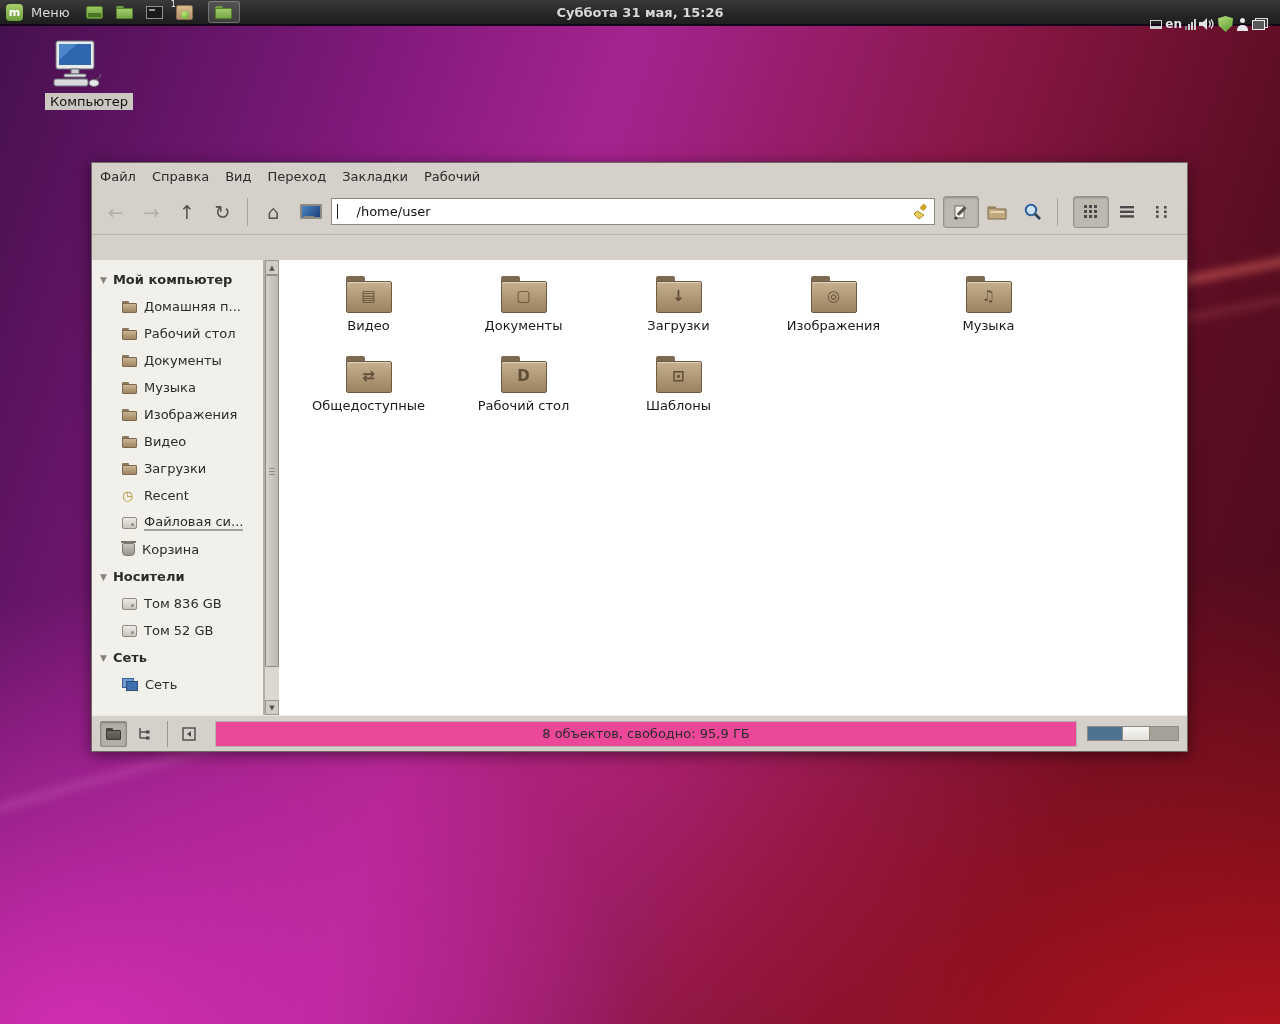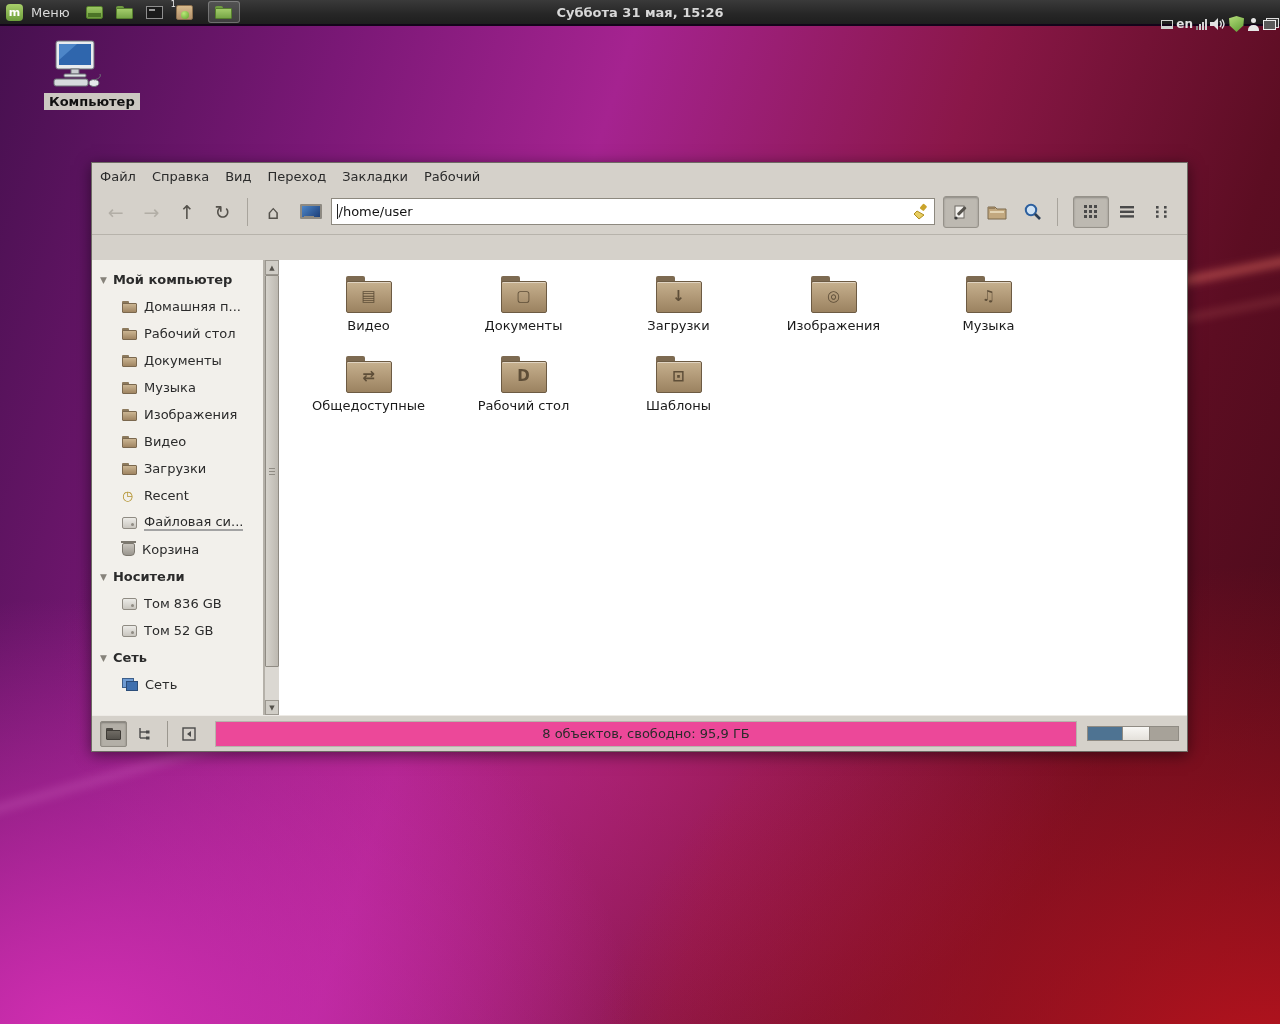--- a/index.html
+++ b/index.html
@@ -44,21 +44,21 @@
   .i-terminal::after { content:""; position:absolute; left:2px; top:2px; width:6px; height:2px; background:#9a9a9a; }
   .i-software { width:17px; height:15px; background:linear-gradient(#d9bb8d,#b2906a); border:1px solid #8a6f4e;
     border-radius:2px; position:relative; }
   .i-software::after { content:""; position:absolute; left:4px; bottom:0px; width:8px; height:8px;
     border-radius:50%; background:radial-gradient(circle at 35% 30%, #b9e878, #5ea32c); }
   .sw-badge { position:absolute; left:-1px; top:-1px; font-size:8px; color:#eee; }
   .win-list-item { margin-left:6px; width:32px; height:22px; border-radius:3px;
     background:rgba(255,255,255,.14); border:1px solid rgba(255,255,255,.25);
     display:flex; align-items:center; justify-content:center; }
   .panel-clock { position:absolute; left:0; right:0; text-align:center; color:#d8d8d8; font-size:13px; font-weight:bold; }
-  .panel-right { margin-left:auto; display:flex; align-items:center; gap:3px; padding-right:1px; z-index:2;margin-top:24px; }
+  .panel-right { margin-left:auto; display:flex; align-items:center; gap:3px; padding-right:12px; z-index:2;margin-top:24px; }
   .t-minwin { width:12px; height:9px; border:1px solid #cfcfcf; border-bottom:3px solid #cfcfcf; }
   .t-en { font-size:12px; font-weight:bold; color:#e2e2e2; }
   .t-signal { display:flex; align-items:flex-end; gap:1px; height:11px; }
   .t-signal i { display:block; width:2px; background:#d2d2d2; }
   .t-signal i:nth-child(1){ height:4px; background:#8d8d8d; }
   .t-signal i:nth-child(2){ height:6px; }
   .t-signal i:nth-child(3){ height:8px; }
   .t-signal i:nth-child(4){ height:11px; }
   .t-shield { width:15px; height:16px; background:linear-gradient(150deg,#b5dd7a,#5c9a33);
     clip-path:polygon(50% 0, 100% 14%, 96% 60%, 50% 100%, 4% 60%, 0 14%); }
@@ -66,21 +66,21 @@
   .t-user::before { content:""; position:absolute; left:4px; top:0; width:5px; height:5px; border-radius:50%; background:#e6e6e6; }
   .t-user::after { content:""; position:absolute; left:1px; bottom:0; width:11px; height:6px;
     border-radius:5px 5px 0 0; background:#e6e6e6; }
   .t-displays { width:16px; height:12px; position:relative; }
   .t-displays::before { content:""; position:absolute; right:0; top:0; width:11px; height:8px; border:1px solid #dedede; background:#3c3c3c; }
   .t-displays::after { content:""; position:absolute; left:0; bottom:0; width:11px; height:8px; border:1px solid #efefef; background:#5a5a5a; }
 
   
   .desktop-icon { position:absolute; left:44px; top:40px; width:90px; text-align:center; }
   .desktop-icon .label { display:inline-block; margin-top:3px; background:#ccc8c1; color:#111;
-    font-size:13px; padding:1px 5px;font-weight:bold; }
+    font-size:13px; padding:1px 5px; }
 
   
   .window { position:absolute; left:91px; top:162px; width:1097px; height:590px;
     background:#d5d1ca; border:1px solid #6e6a64; box-shadow:0 3px 14px rgba(0,0,0,.5);
     font-size:13px; color:#2b2b2b; }
   .titlebar { height:24px; background:linear-gradient(#e5e2dd,#cbc8c2); border-bottom:1px solid #a9a59d;
     position:relative; display:flex; align-items:center; }
   .title-text { position:absolute; left:0; right:0; text-align:center; font-weight:bold; color:#5d5d5d; font-size:13px; }
   .title-controls { margin-left:auto; display:flex; gap:14px; padding-right:10px; z-index:2; }
   .title-controls span { color:#6f6b65; font-size:13px; line-height:22px; cursor:default; }
@@ -88,21 +88,21 @@
   .menubar span { padding:3px 8px; }
 
   .toolbar { height:46px; display:flex; align-items:center; padding:0 6px; background:#d5d1ca;
     border-bottom:1px solid #b7b3ab; }
   .tb-btn { width:36px; height:32px; display:flex; align-items:center; justify-content:center;
     border:1px solid transparent; border-radius:3px; font-size:19px; color:#55524c; }
   .tb-btn.disabled { color:#b2aea6; }
   .tb-btn.pressed { background:#bdb9b1; border:1px solid #96928a; box-shadow:inset 0 1px 2px rgba(0,0,0,.25); }
   .tb-sep { width:1px; height:28px; background:#a8a49c; margin:0 7px; }
   .location-entry { width:612px; height:27px; background:#fff; border:1px solid #8d897f;
-    display:flex; align-items:center; padding:0 5px; margin:0 8px 0 4px; }
+    display:flex; align-items:center; padding:0 5px; margin:0 8px 0 4px;gap:18px; }
   .caret { width:1px; height:15px; background:#222; margin-right:1px; }
   .loc-text { font-size:13px; color:#111; flex:1; }
   .view-group { display:flex; align-items:center; margin-left:8px; }
 
   .mini-monitor { width:18px; height:15px; position:relative; }
   .mini-monitor::before { content:""; position:absolute; left:0; top:0; width:18px; height:11px;
     border:2px solid #8e8a82; background:linear-gradient(135deg,#4d86c8,#1d3f78); border-radius:1px; }
   .mini-monitor::after { content:""; position:absolute; left:4px; bottom:0; width:10px; height:3px; background:#8e8a82; }
 
   

